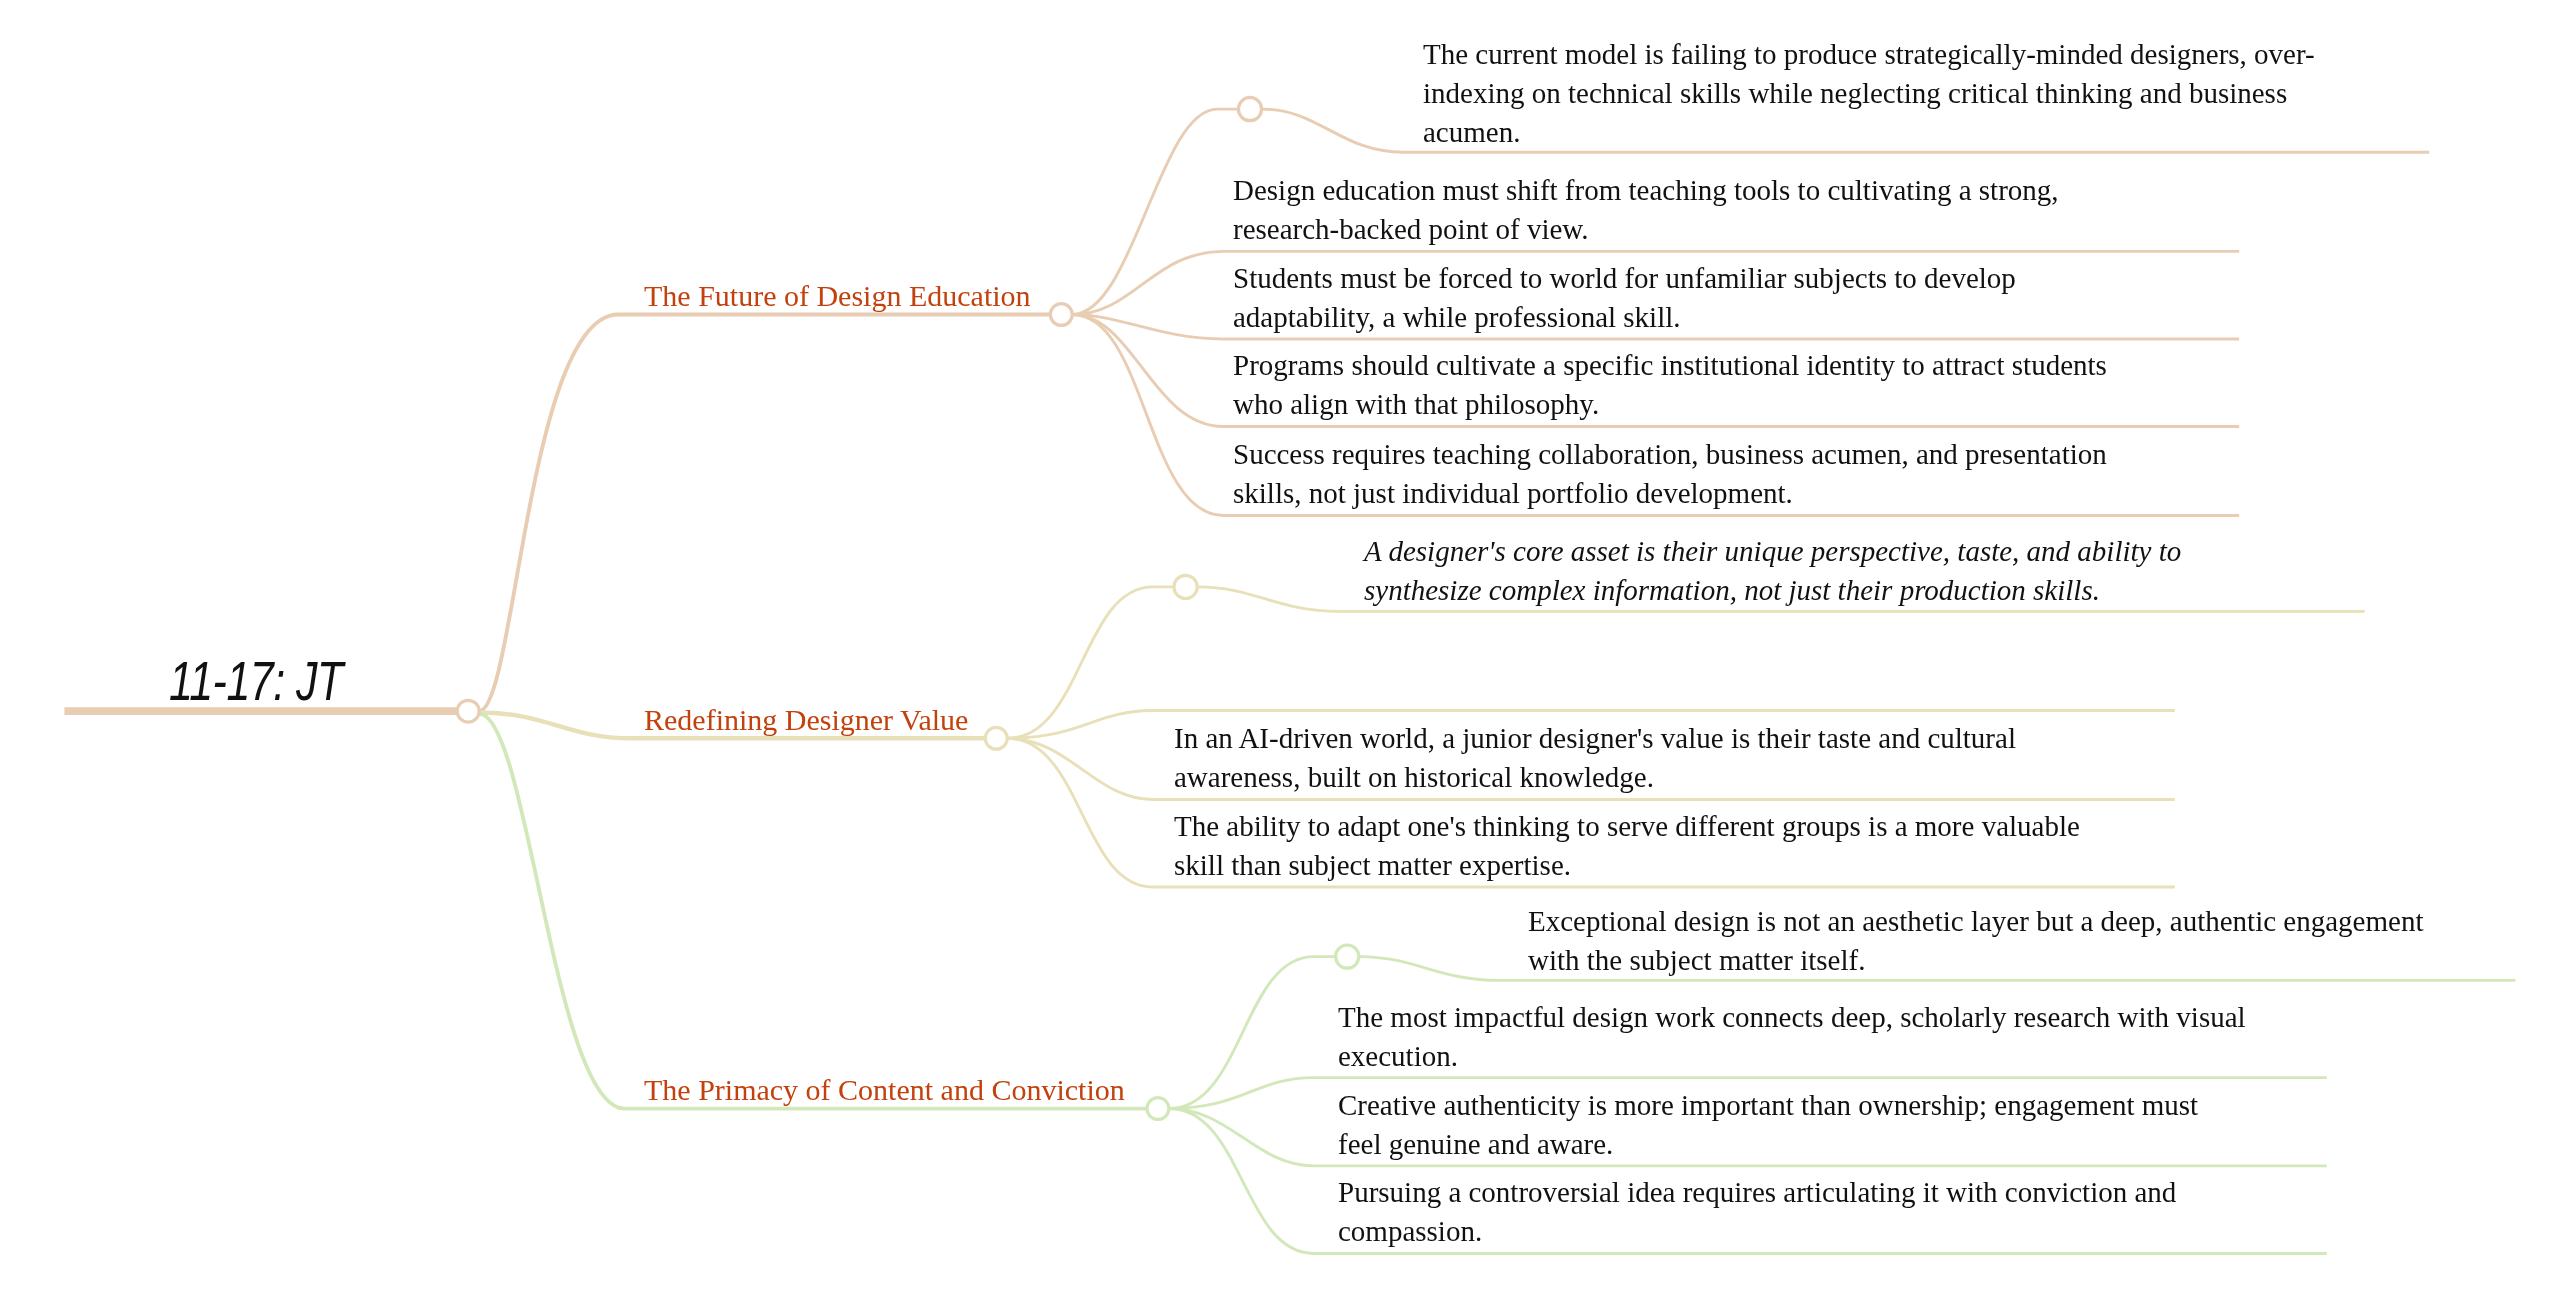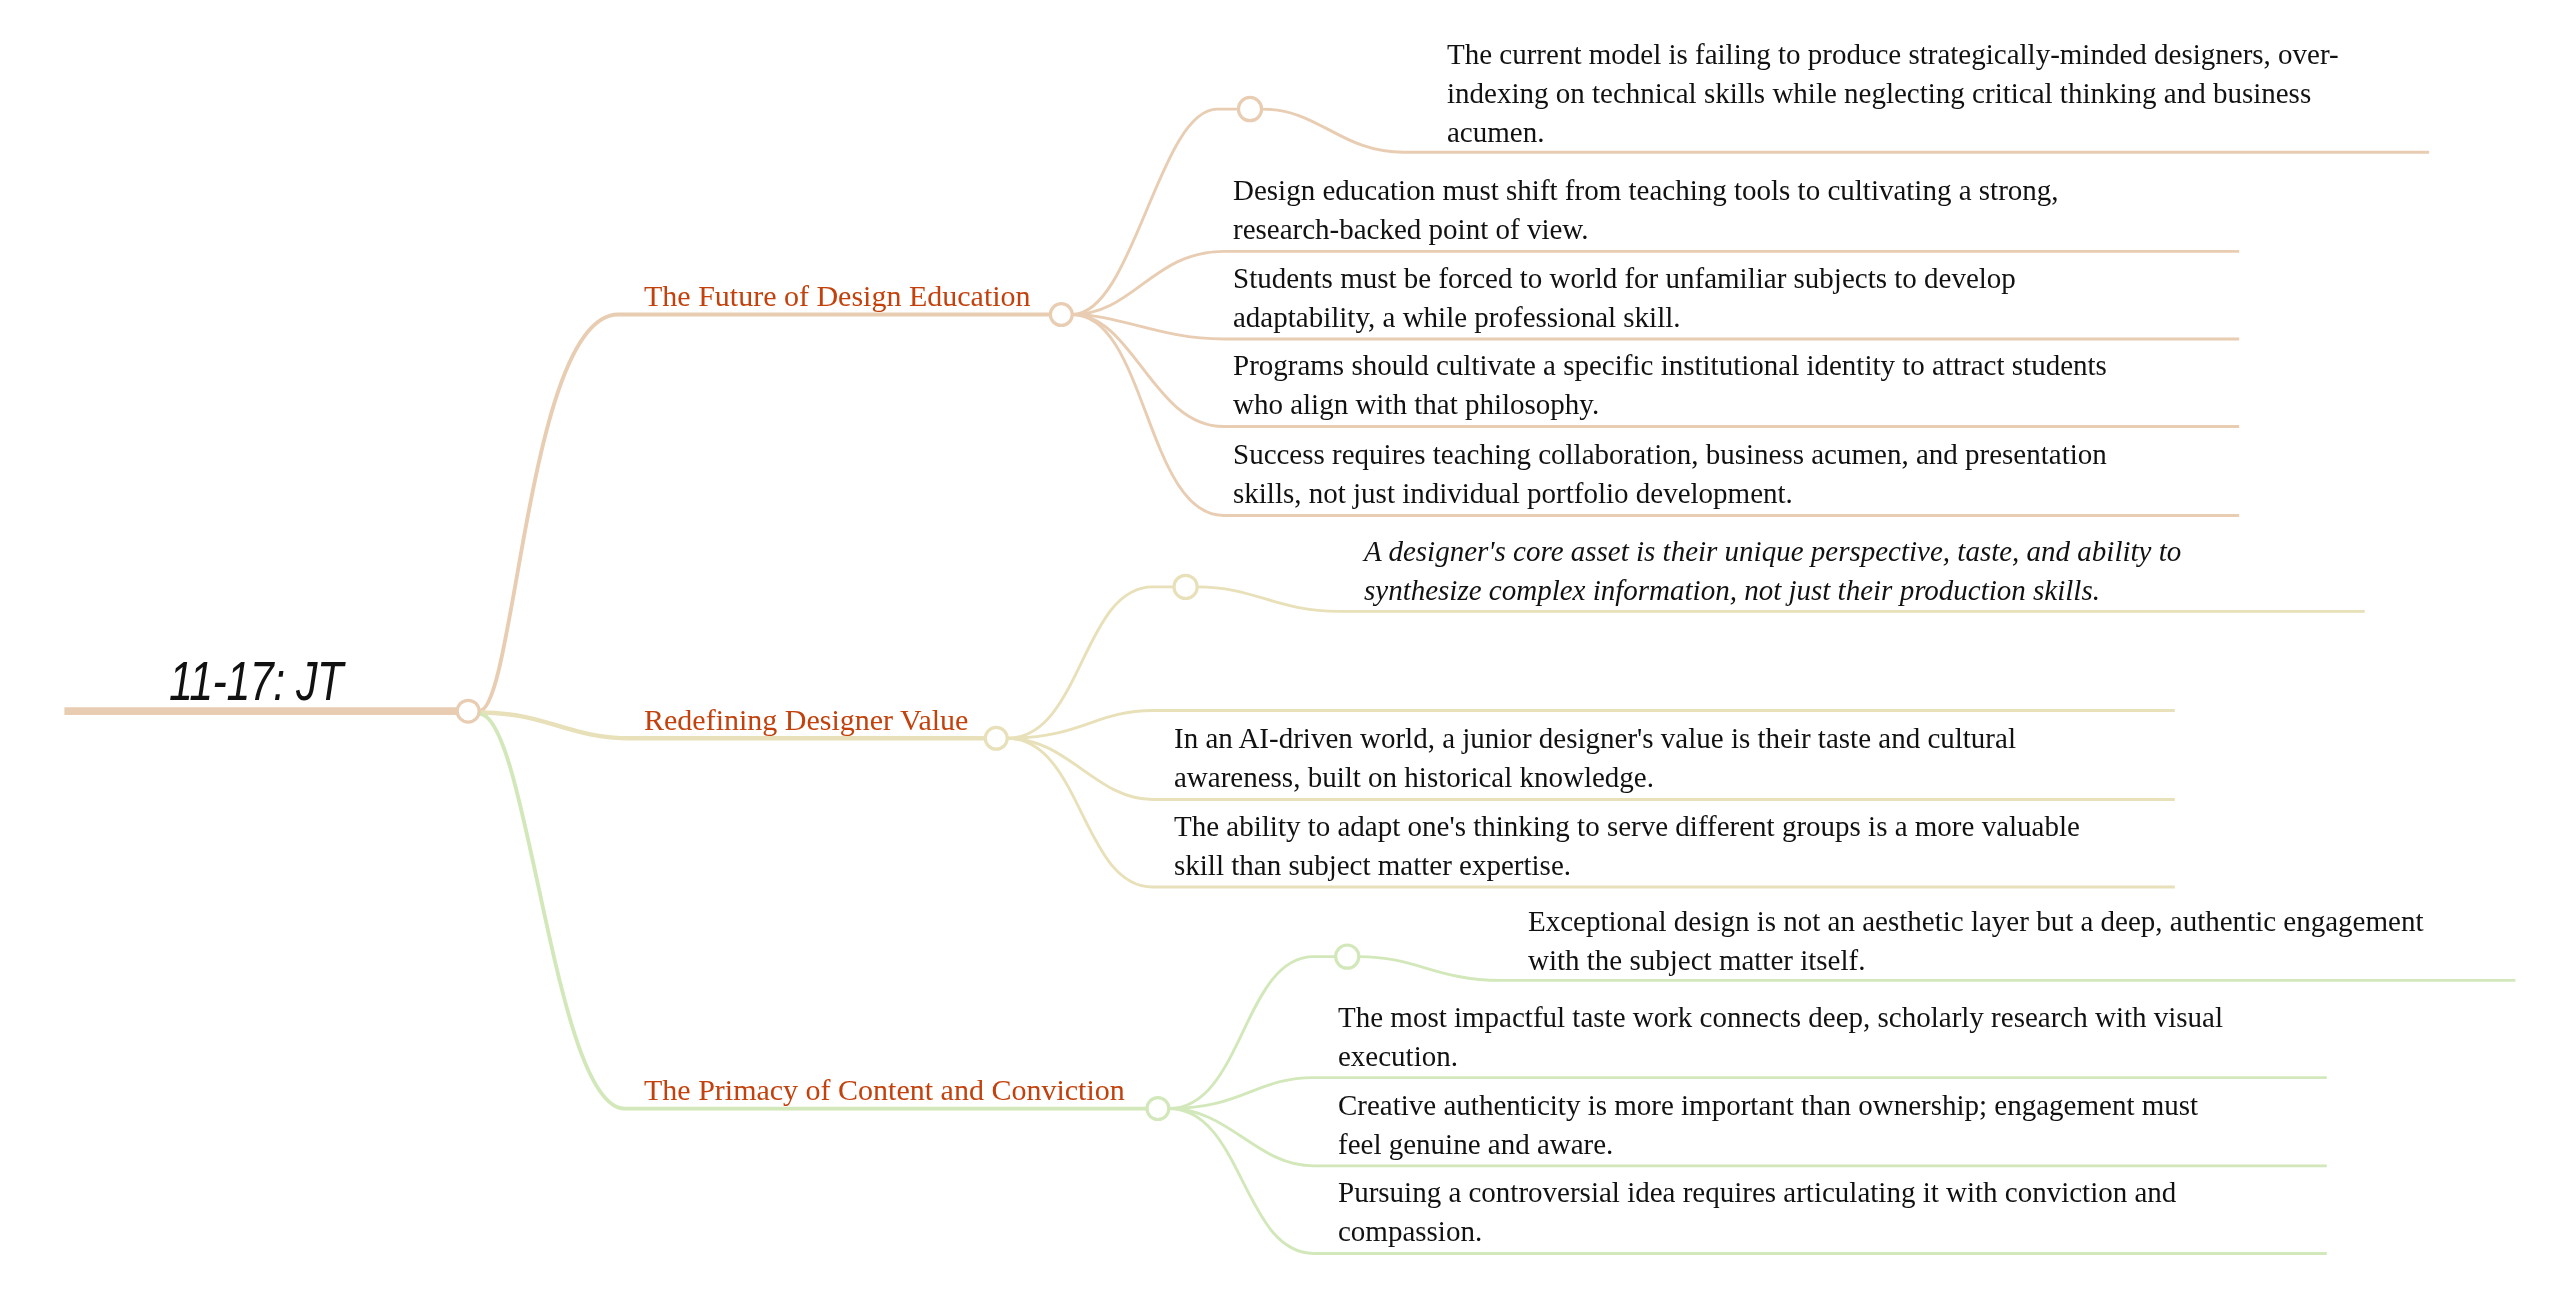--- a/index.html
+++ b/index.html
@@ -52,21 +52,21 @@
     <circle class="node" cx="1798" cy="1721" r="17" fill="#ffffff" stroke="#d3e8ba" stroke-width="5"></circle>
     <circle class="node" cx="2092" cy="1485" r="18" fill="#ffffff" stroke="#d3e8ba" stroke-width="5"></circle>
   </svg>
 
   <div class="root-title" style="left:169px; top:652px;">11-17: JT</div>
 
   <div class="branch-label" style="left:644px; top:280px;">The Future of Design Education</div>
   <div class="branch-label" style="left:644px; top:704px;">Redefining Designer Value</div>
   <div class="branch-label" style="left:644px; top:1074px;">The Primacy of Content and Conviction</div>
 
-  <div class="txt" style="left:1423px; top:35px;margin-left:24px;">
+  <div class="txt" style="left:1423px; top:35px;">
     <span class="leaf-line">The current model is failing to produce strategically-minded designers, over-</span>
     <span class="leaf-line">indexing on technical skills while neglecting critical thinking and business</span>
     <span class="leaf-line">acumen.</span>
   </div>
 
   <div class="txt" style="left:1233px; top:171px;">
     <span class="leaf-line">Design education must shift from teaching tools to cultivating a strong,</span>
     <span class="leaf-line">research-backed point of view.</span>
   </div>
   <div class="txt" style="left:1233px; top:259px;">
@@ -95,21 +95,21 @@
     <span class="leaf-line">The ability to adapt one's thinking to serve different groups is a more valuable</span>
     <span class="leaf-line">skill than subject matter expertise.</span>
   </div>
 
   <div class="txt" style="left:1528px; top:902px;">
     <span class="leaf-line">Exceptional design is not an aesthetic layer but a deep, authentic engagement</span>
     <span class="leaf-line">with the subject matter itself.</span>
   </div>
 
   <div class="txt" style="left:1338px; top:998px;">
-    <span class="leaf-line">The most impactful taste work connects deep, scholarly research with visual</span>
+    <span class="leaf-line">The most impactful design work connects deep, scholarly research with visual</span>
     <span class="leaf-line">execution.</span>
   </div>
   <div class="txt" style="left:1338px; top:1086px;">
     <span class="leaf-line">Creative authenticity is more important than ownership; engagement must</span>
     <span class="leaf-line">feel genuine and aware.</span>
   </div>
   <div class="txt" style="left:1338px; top:1173px;">
     <span class="leaf-line">Pursuing a controversial idea requires articulating it with conviction and</span>
     <span class="leaf-line">compassion.</span>
   </div>

